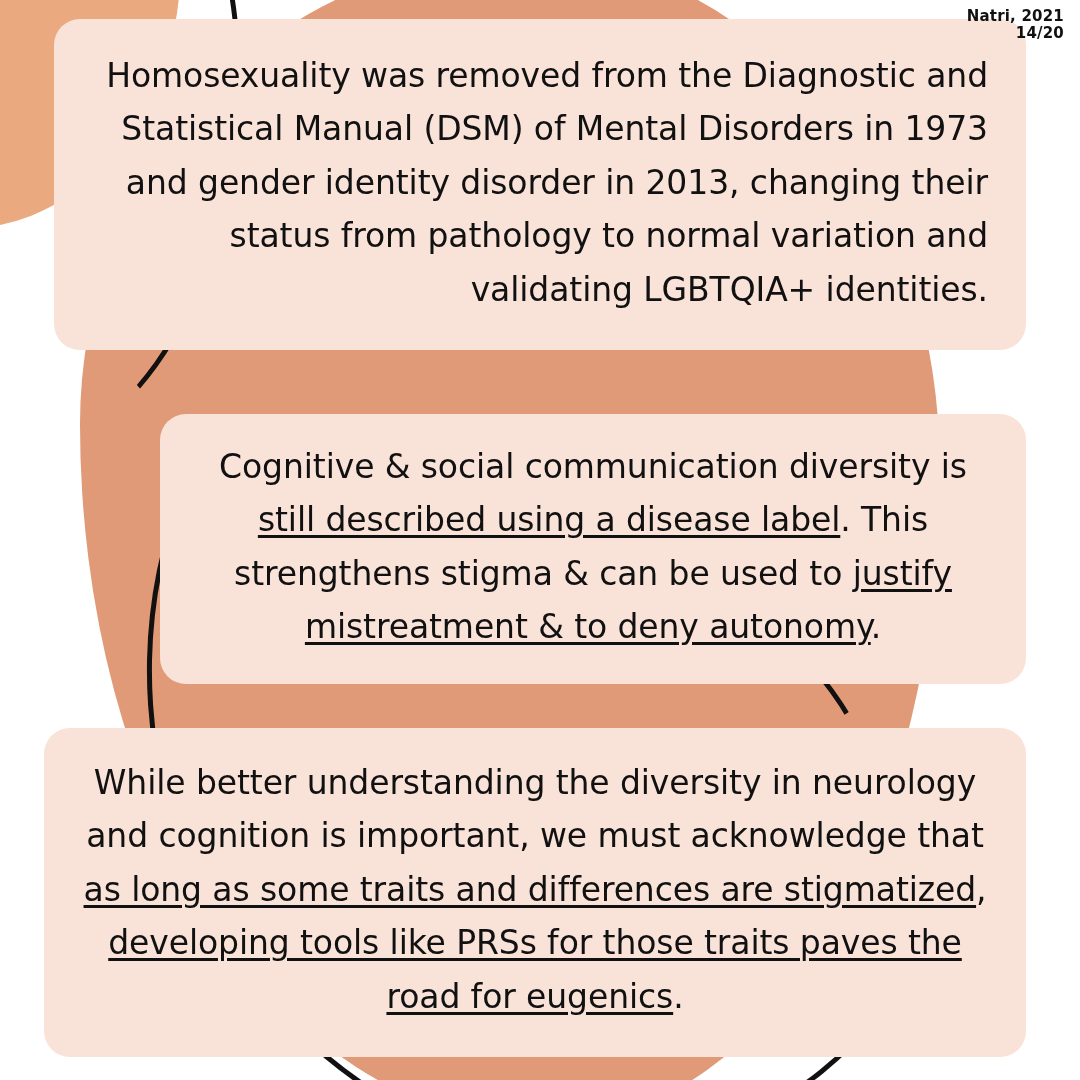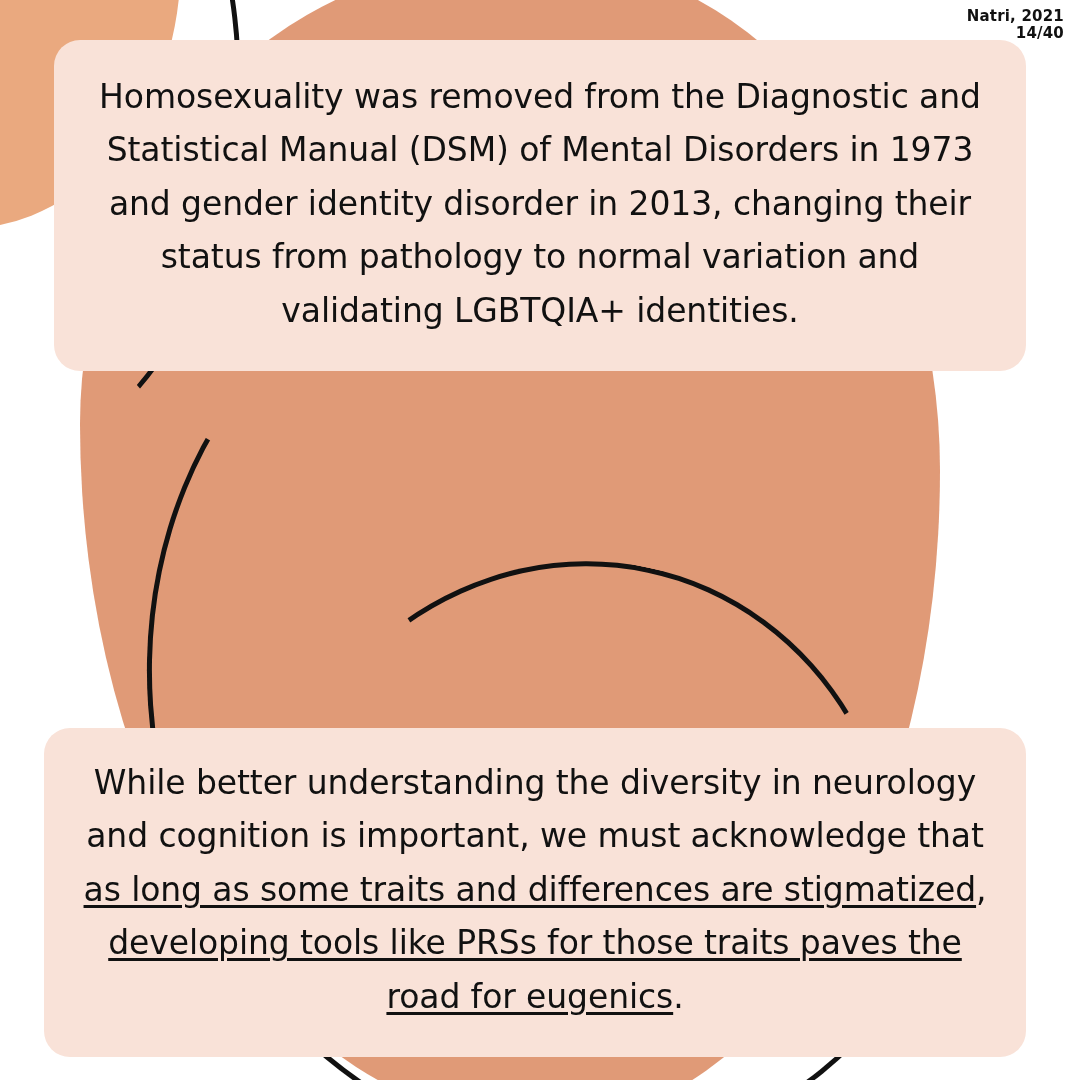--- a/index.html
+++ b/index.html
@@ -109,23 +109,24 @@
     color: #111111;
     text-align: center;
     font-family: "DejaVu Sans", sans-serif;
     font-size: 33px;
     line-height: 1.62;
     letter-spacing: -0.1px;
   }
 
   .card-1 {
     left: 54px;
-    top: 40px;
+    top: 19px;
     width: 972px;
     padding: 30px 38px 34px;
+    text-align: right;
   }
   .card-2 {
     left: 160px;
     top: 414px;
     width: 866px;
     padding: 26px 34px 30px;
   }
   .card-3 {
     left: 44px;
     top: 728px;
@@ -151,25 +152,28 @@
   <div class="bg-layer">
     <div class="blob-main"></div>
     <div class="blob-corner"></div>
     <div class="stroke stroke-1"></div>
     <div class="stroke stroke-2"></div>
     <div class="stroke stroke-3"></div>
   </div>
 
   <div class="citation">
     <div>Natri, 2021</div>
-    <div>14/40</div>
+    <div>14/20</div>
   </div>
 
   <div class="card card-1">
     <p><span>Homosexuality was removed from the Diagnostic and Statistical Manual (DSM) of Mental Disorders in 1973 and gender identity disorder in 2013, changing their status from pathology to normal variation and validating LGBTQIA+ identities.</span></p>
   </div>
 
+  <div class="card card-2">
+    <p><span>Cognitive &amp; social communication diversity is </span><u>still described using a disease label</u><span>. This strengthens stigma &amp; can be used to </span><u>justify mistreatment &amp; to deny autonomy</u><span>.</span></p>
+  </div>
 
   <div class="card card-3">
     <p><span>While better understanding the diversity in neurology and cognition is important, we must acknowledge that </span><u>as long as some traits and differences are stigmatized</u><span>, </span><u>developing tools like PRSs for those traits paves the road for eugenics</u><span>.</span></p>
   </div>
 
 </div>
 
 </body></html>

